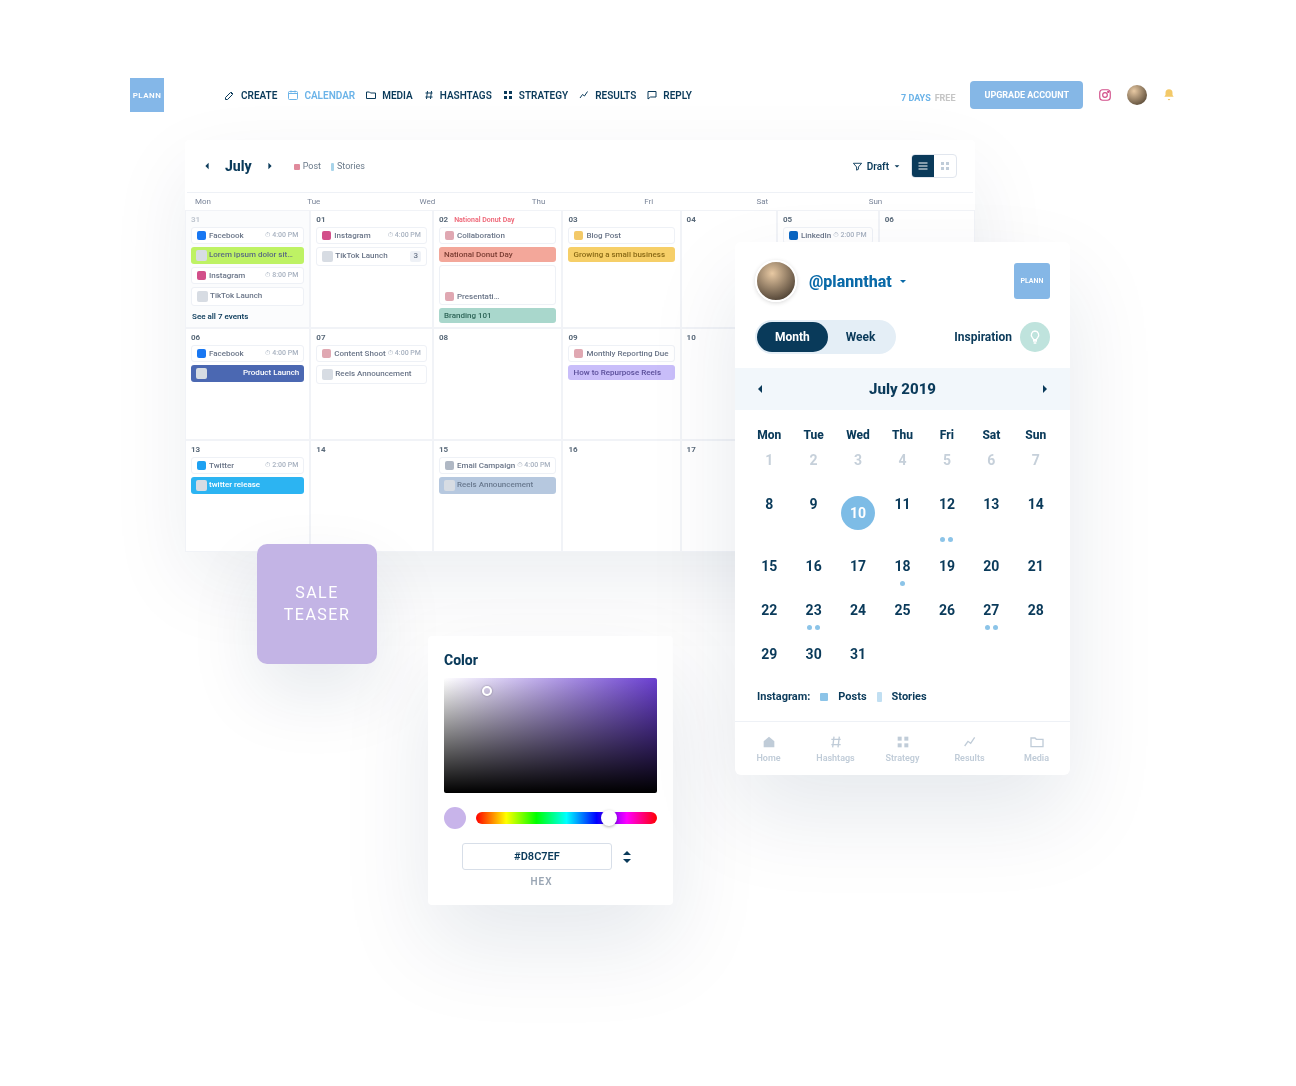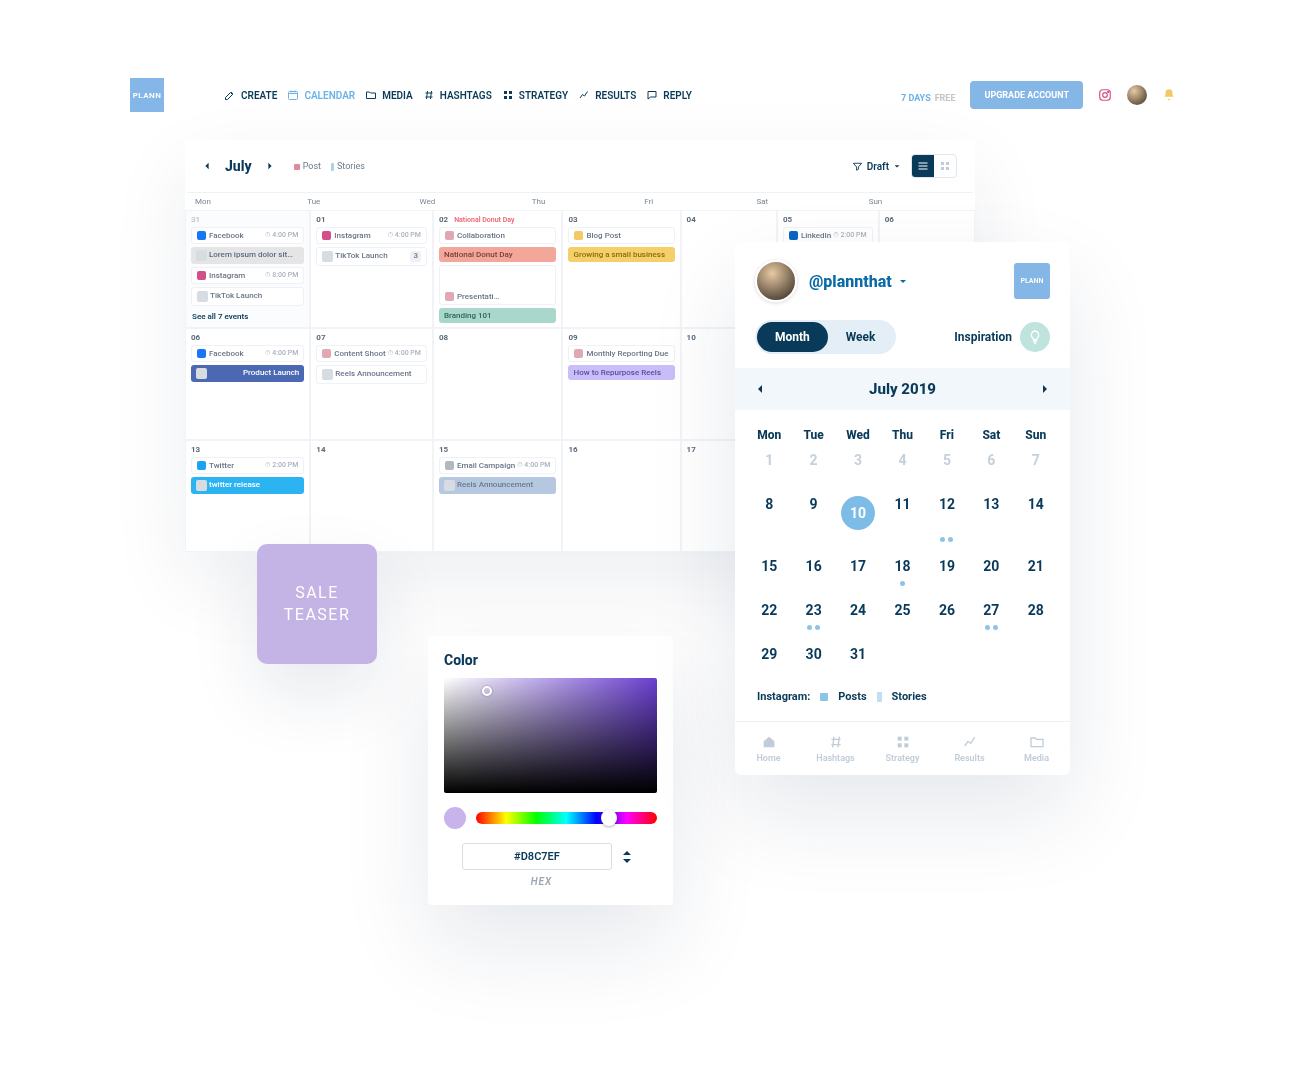--- a/index.html
+++ b/index.html
@@ -83,21 +83,21 @@
 .picker .ttl { font-size:14px; font-weight:800; color:#0a3a5a; margin-bottom:10px;}
 .sat { width:213px; height:115px; position:relative; border-radius:2px; background: linear-gradient(to top, #000, rgba(0,0,0,0)), linear-gradient(to left, #6a3fd0, #fff); }
 .sat .cursor { position:absolute; left:38px; top:8px; width:10px; height:10px; border:2px solid #fff; border-radius:50%; box-shadow:0 0 2px rgba(0,0,0,0.4);}
 .hue-row { display:flex; align-items:center; gap:10px; margin-top:14px;}
 .swatch { width:22px; height:22px; border-radius:50%; background:#c8b4ea;}
 .hue { flex:1; height:12px; border-radius:6px; background: linear-gradient(to right,#ff0000,#ffff00,#00ff00,#00ffff,#0000ff,#ff00ff,#ff0000); position:relative;}
 .hue .hcur { position:absolute; left:69%; top:-2px; width:16px; height:16px; border-radius:50%; background:#fff; box-shadow:0 1px 3px rgba(0,0,0,0.3);}
 .hex-row { display:flex; align-items:center; gap:10px; margin-top:14px;}
 .hex-row input { width:150px; padding:6px; border:1px solid #d7dee8; border-radius:3px; font-size:11px; text-align:center; color:#0a3a5a; font-weight:600; margin-left:18px;}
 .steppers { display:flex; flex-direction:column; gap:0px; color:#0a3a5a; cursor:pointer;}
-.hex-lbl { text-align:center; font-size:10px; color:#9aa6b4; margin-top:6px; font-weight:600; letter-spacing:1px; margin-left:-18px;font-style:italic;}
+.hex-lbl { text-align:center; font-size:10px; color:#9aa6b4; margin-top:6px; font-weight:600; letter-spacing:1px; margin-left:-18px;}
 </style>
 </head>
 <body>
 
 <div class="topnav">
   <div class="logo">PLANN</div>
   <div class="nav-items" id="nav-items">
       <div class="nav-item">
         <svg viewBox="0 0 24 24">
           <path d="M3 17l10-10 4 4L7 21H3v-4zM14 6l4 4" fill="none" stroke="currentColor" stroke-width="2"></path>
@@ -211,21 +211,21 @@
       <div>Wed</div>
       <div>Thu</div>
       <div>Fri</div>
       <div>Sat</div>
       <div>Sun</div>
     </div>
   <div class="grid" id="cal-grid">
       <div class="cell prev"><span class="dnum">31</span><div class="event post-row">
           <span style="display:flex;align-items:center;gap:3px;"><span style="width:9px;height:9px;border-radius:2px;background:#1877f2;display:inline-block;"></span>Facebook</span>
           <span class="time">⏱ 4:00 PM</span>
-        </div><div class="event bar" style="background:#e5e5e5;color:#5a6b82;">
+        </div><div class="event bar" style="background:#bef264;color:#5a6b82;">
           <span class="thumb"></span>
           <span style="overflow:hidden;text-overflow:ellipsis;">Lorem ipsum dolor sit…</span>
         </div><div class="event post-row">
           <span style="display:flex;align-items:center;gap:3px;"><span style="width:9px;height:9px;border-radius:2px;background:#d24f8a;display:inline-block;"></span>Instagram</span>
           <span class="time">⏱ 8:00 PM</span>
         </div><div class="event bar" style="background:#ffffff;color:#6a7588;border:1px solid #eef1f6;">
           <span class="thumb"></span>
           <span style="overflow:hidden;text-overflow:ellipsis;">TikTok Launch</span>
         </div><div class="see-all">See all 7 events</div></div>
       <div class="cell"><span class="dnum">01</span><div class="event post-row">

